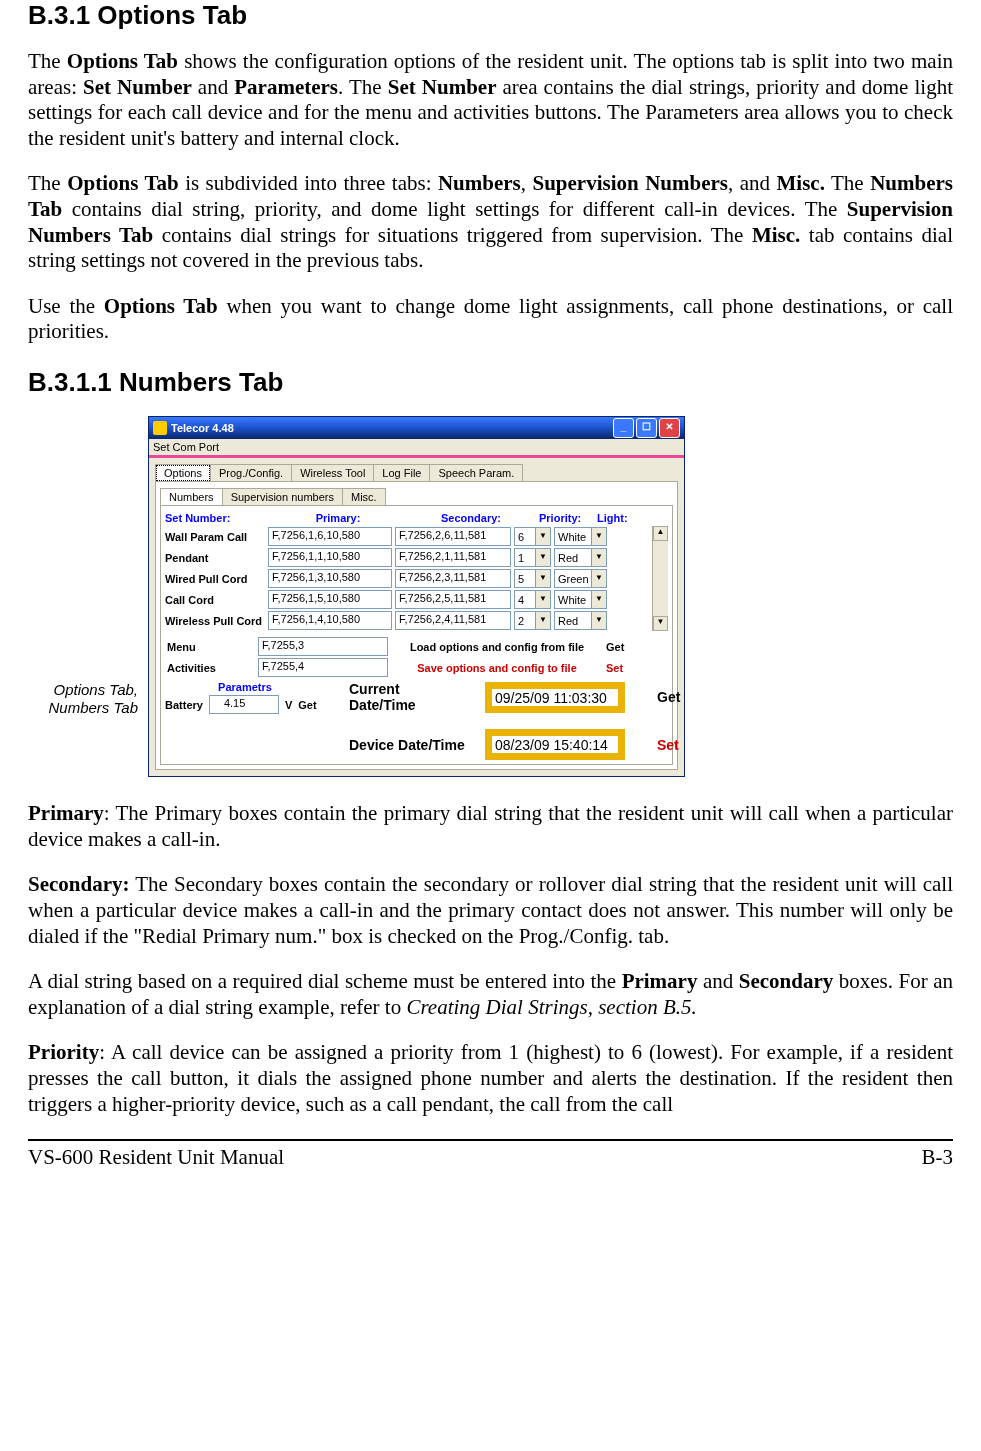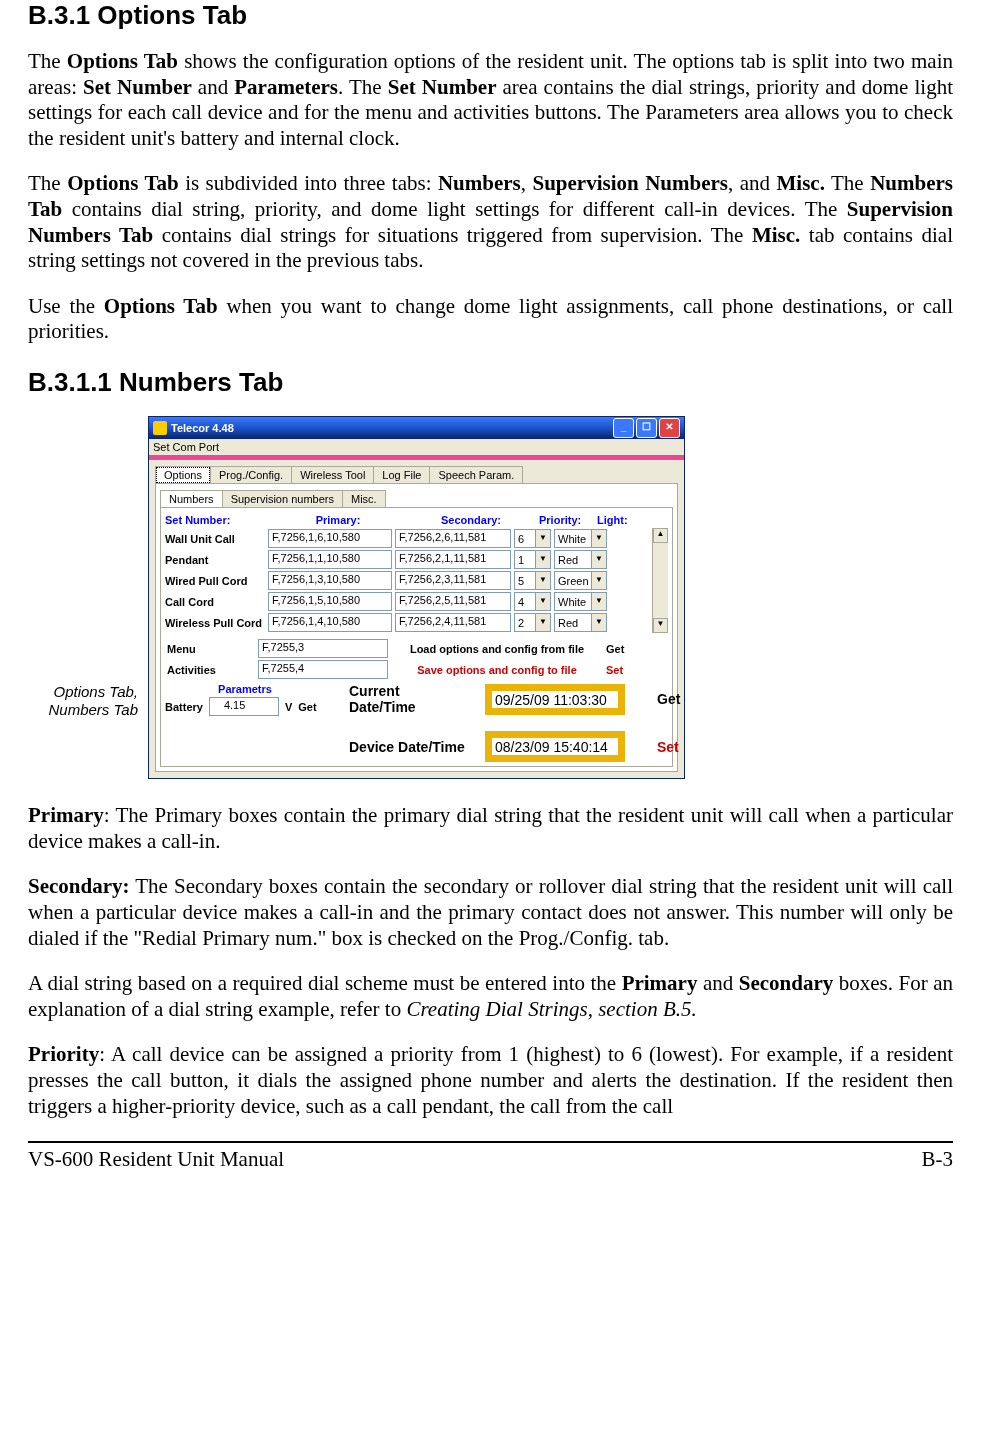--- a/index.html
+++ b/index.html
@@ -77,21 +77,21 @@
     width:19px; height:18px; font-size:10px; line-height:16px; text-align:center;
     border:1px solid #fff; border-radius:3px; font-weight:bold;
   }
   .winbtn.min { background:#3a79ff; color:#fff;}
   .winbtn.max { background:#3a79ff; color:#fff;}
   .winbtn.close{ background:#e04343; color:#fff;}
 
   .menubar {
     background:#ece9d8;
     padding:2px 4px;
-    border-bottom:5px solid #ec4899;
+    border-bottom:3px solid #ec4899;
     font-size:11px;
   }
   .client {
     padding: 4px 6px 6px 6px;
   }
   .tabs { display:flex; font-size:11px; margin-top:2px; }
   .tab {
     padding:2px 8px;
     background:#ece9d8;
     border:1px solid #aca899;
@@ -253,21 +253,21 @@
             <div class="hdrrow">
               <div class="c1">Set Number:</div>
               <div class="c2">Primary:</div>
               <div class="c3">Secondary:</div>
               <div class="c4">Priority:</div>
               <div class="c5">Light:</div>
             </div>
             <div class="scrollbox">
               <div class="rowsarea">
                 <div class="row">
-                  <div class="lbl">Wall Unit Call</div>
+                  <div class="lbl">Wall Param Call</div>
                   <div class="tx">F,7256,1,6,10,580</div>
                   <div class="tx w2">F,7256,2,6,11,581</div>
                   <div class="sel pri">
                       <span>6</span>
                       <div class="ar">▼</div>
                     </div>
                   <div class="sel lt">
                       <span>White</span>
                       <div class="ar">▼</div>
                     </div>

